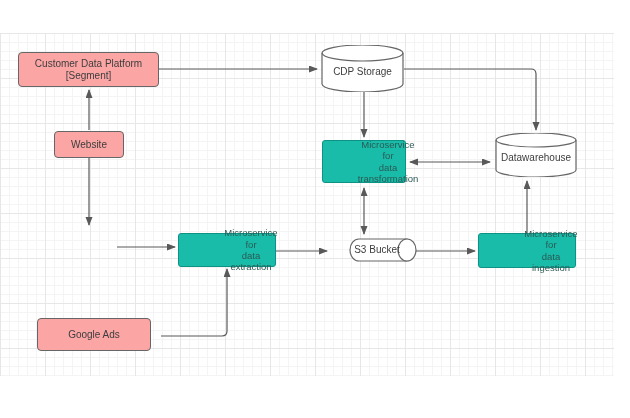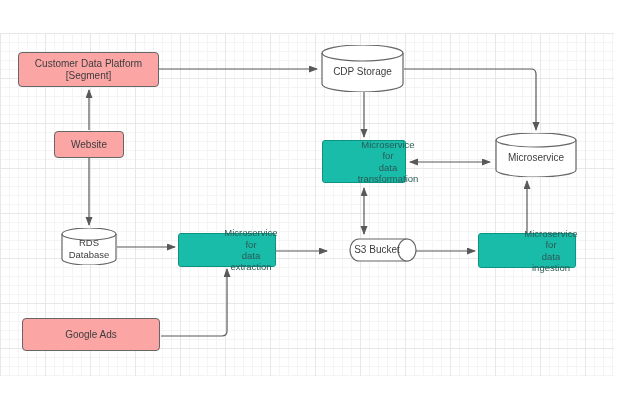--- a/index.html
+++ b/index.html
@@ -85,46 +85,38 @@
     <span class="label">Microservice for
 data
 transformation</span>
   </div>
 
   <div class="node cyl cyl-v" style="left:495px; top:133px; width:82px; height:44px;">
     <svg class="shape" width="82" height="44" viewBox="0 0 82 44">
       <path d="M1,7 A40,7 0 0 1 81,7 V37 A40,7 0 0 1 1,37 Z" fill="#ffffff" stroke="#666666" stroke-width="1.2"></path>
       <path d="M1,7 A40,7 0 0 0 81,7" fill="none" stroke="#666666" stroke-width="1.2"></path>
     </svg>
-    <span class="label">Microservice</span>
+    <span class="label">Datawarehouse</span>
   </div>
 
-  <div class="node cyl cyl-v" style="left:61px; top:228px; width:56px; height:37px;">
-    <svg class="shape" width="56" height="37" viewBox="0 0 56 37">
-      <path d="M1,6 A27,6 0 0 1 55,6 V31 A27,6 0 0 1 1,31 Z" fill="#ffffff" stroke="#666666" stroke-width="1.2"></path>
-      <path d="M1,6 A27,6 0 0 0 55,6" fill="none" stroke="#666666" stroke-width="1.2"></path>
-    </svg>
-    <span class="label" style="padding-top:4px; font-size:9.5px;">RDS
-Database</span>
-  </div>
 
   <div class="node teal" style="left:178px; top:233px; width:98px; height:34px;">
     <span class="label">Microservice for
 data extraction</span>
   </div>
 
   <div class="node cyl cyl-h" style="left:330px; top:238px; width:68px; height:24px;margin-left:19px;">
     <svg class="shape" width="68" height="24" viewBox="0 0 68 24">
       <path d="M58,1 H10 A9,11 0 0 0 10,23 H58 Z" fill="#ffffff" stroke="#666666" stroke-width="1.2"></path>
       <ellipse cx="58" cy="12" rx="9" ry="11" fill="#ffffff" stroke="#666666" stroke-width="1.2"></ellipse>
     </svg>
     <span class="label">S3 Bucket</span>
   </div>
 
   <div class="node teal" style="left:478px; top:233px; width:98px; height:35px;">
     <span class="label">Microservice for
 data ingestion</span>
   </div>
 
-  <div class="node rect" style="left:22px; top:318px; width:138px; height:33px;">
+  <div class="node rect" style="left:37px; top:318px; width:114px; height:33px;">
     <span class="label">Google Ads</span>
   </div>
 </div>
 
 </body></html>

